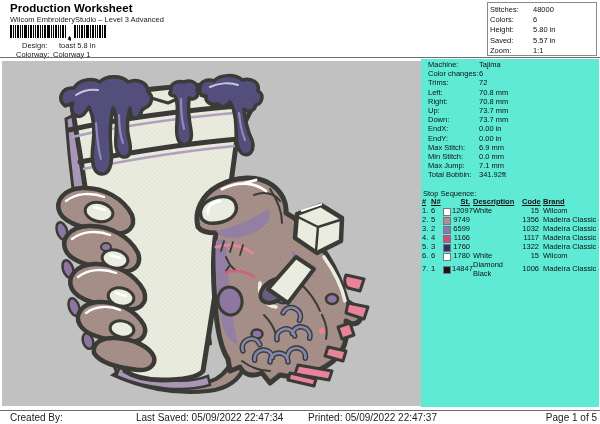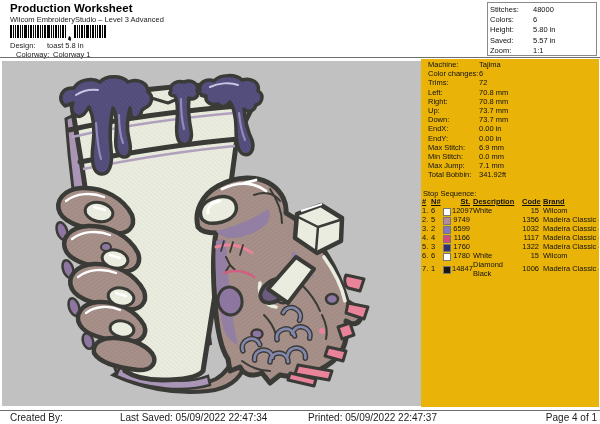--- a/index.html
+++ b/index.html
@@ -8,50 +8,50 @@
     font-family:"Liberation Sans", sans-serif;color:#111;
     -webkit-font-smoothing:antialiased;
   }
   .abs{position:absolute;}
   
   .page-title{left:10px;top:2px;font-size:11.5px;font-weight:bold;color:#000;}
   .app-subtitle{left:10px;top:15px;font-size:7.5px;color:#222;}
   .barcode{left:10px;top:25px;}
   .meta-row{font-size:7.5px;color:#222;}
   .meta-row .lbl{display:inline-block;width:37px;}
-  .design-row{left:10px;top:41px;}
+  .design-row{left:22px;top:41px;}
   .colorway-row{left:16px;top:50px;}
   
   .summary-box{
     left:487px;top:2px;width:110px;height:54px;border:1px solid #8a8a8a;
     box-sizing:border-box;padding:2px 0 0 2px;font-size:7.5px;
   }
   .srow{display:grid;grid-template-columns:43px 1fr;line-height:10.2px;}
   .header-rule{left:0;top:57px;width:600px;border-top:1px solid #6e6e6e;height:0;}
   
   .design-area{left:2px;top:61px;width:420px;height:345px;background:#c1c1c1;}
   
-  .right-panel{left:421px;top:59px;width:178px;height:348px;background:#eab308;font-size:7.5px;}
+  .right-panel{left:421px;top:59px;width:178px;height:348px;background:#5eead4;font-size:7.5px;}
   .machine-list{padding:1px 0 0 7px;}
   .mrow{display:grid;grid-template-columns:51px 1fr;line-height:9.2px;}
   .stop-title{position:absolute;left:2px;top:130px;font-size:7.5px;}
   .stop-table{position:absolute;left:0;top:139px;width:178px;}
   .trow{display:grid;grid-template-columns:10px 12px 9px 18px 52px 17px 1fr;line-height:8.9px;align-items:center;}
   .thead span{font-weight:bold;text-decoration:underline;}
   .c-num{padding-left:1px;}
   .c-st{text-align:right;}
   .c-code{text-align:right;}
   .c-desc{padding-left:3px;}
   .c-brand{padding-left:4px;white-space:nowrap;overflow:hidden;}
   .c-swatch i{display:block;width:6px;height:6px;border:1px solid #777;margin-top:1px;}
   
   .footer-rule{left:0;top:410px;width:600px;border-top:1px solid #6e6e6e;height:0;}
   .footer-text{top:412px;font-size:10px;color:#222;}
   .f-created{left:10px;}
-  .f-saved{left:120px;}
+  .f-saved{left:136px;}
   .f-printed{left:308px;}
   .f-page{right:3px;}
 </style>
 </head>
 <body>
 
 <div class="page">
 
   <div class="abs page-title">Production Worksheet</div>
   <div class="abs app-subtitle">Wilcom EmbroideryStudio – Level 3 Advanced</div>
@@ -460,15 +460,15 @@
             <span class="c-brand">Madeira Classic 40</span>
           </div>
         </div>
     </div>
   </aside>
 
   <div class="abs footer-rule"></div>
   <div class="abs footer-text f-created">Created By:</div>
   <div class="abs footer-text f-saved">Last Saved: 05/09/2022 22:47:34</div>
   <div class="abs footer-text f-printed">Printed: 05/09/2022 22:47:37</div>
-  <div class="abs footer-text f-page">Page 4 of 1</div>
+  <div class="abs footer-text f-page">Page 1 of 5</div>
 
 </div>
 
 </body></html>

